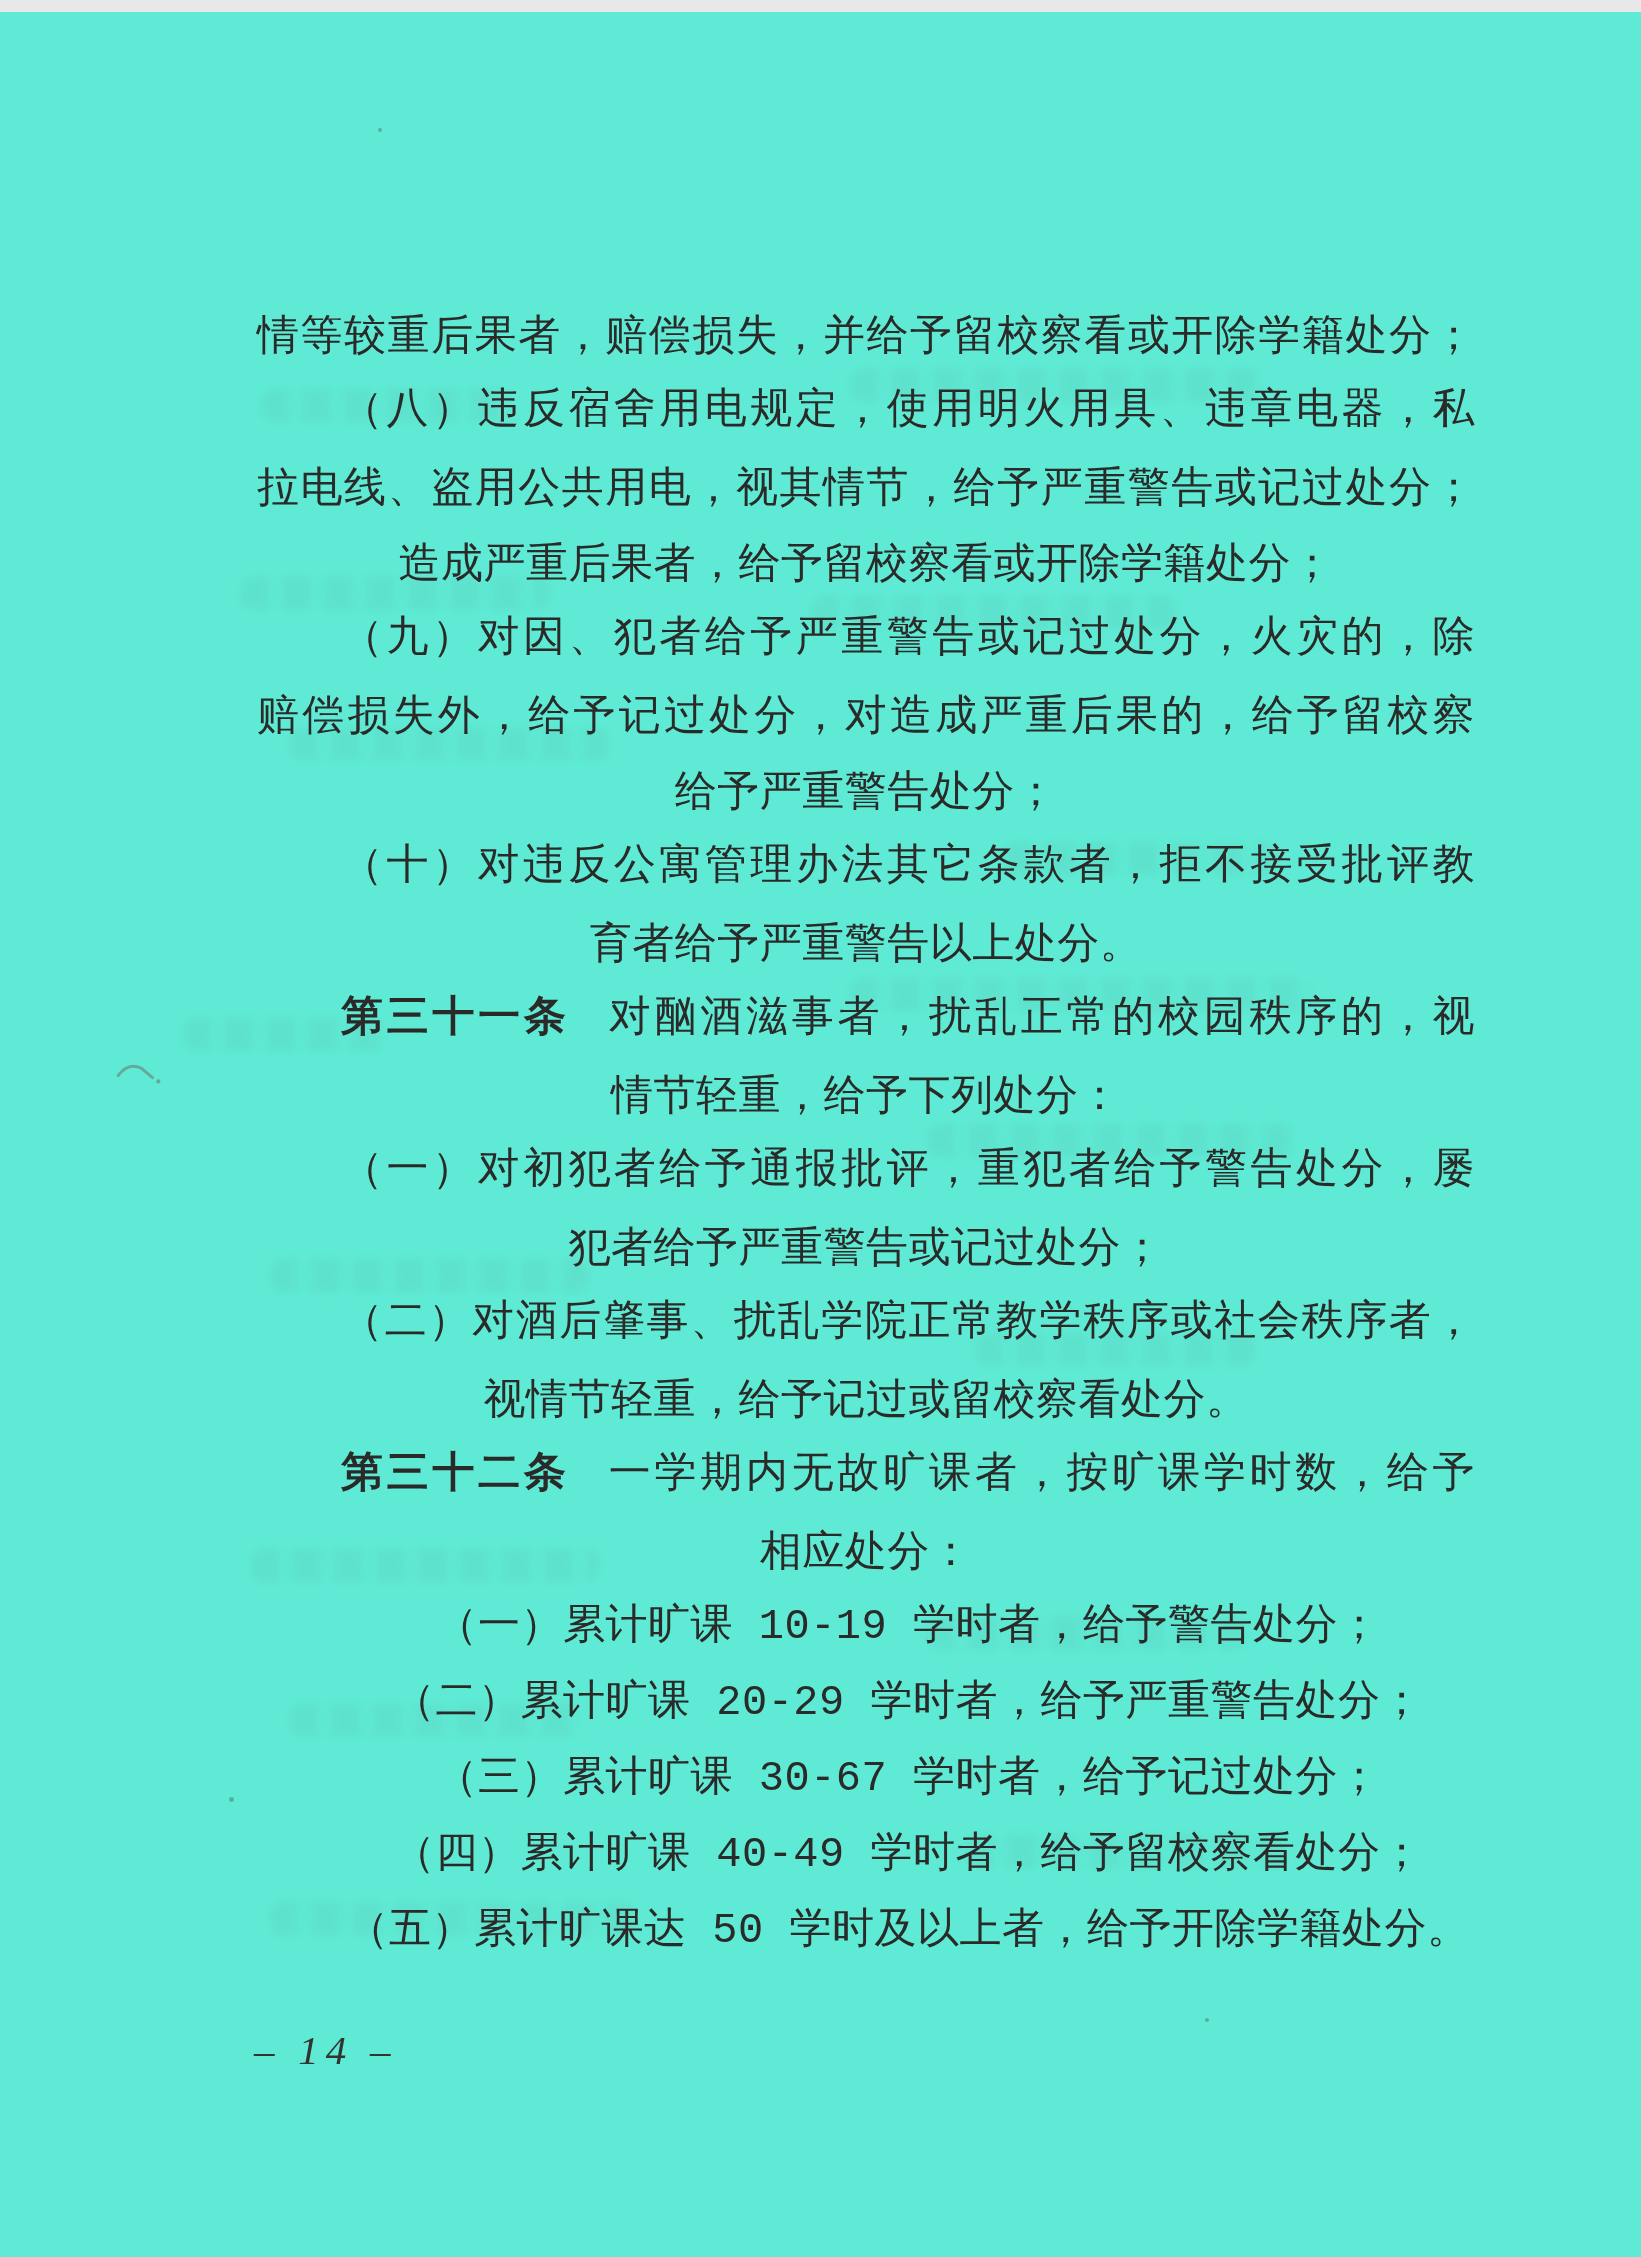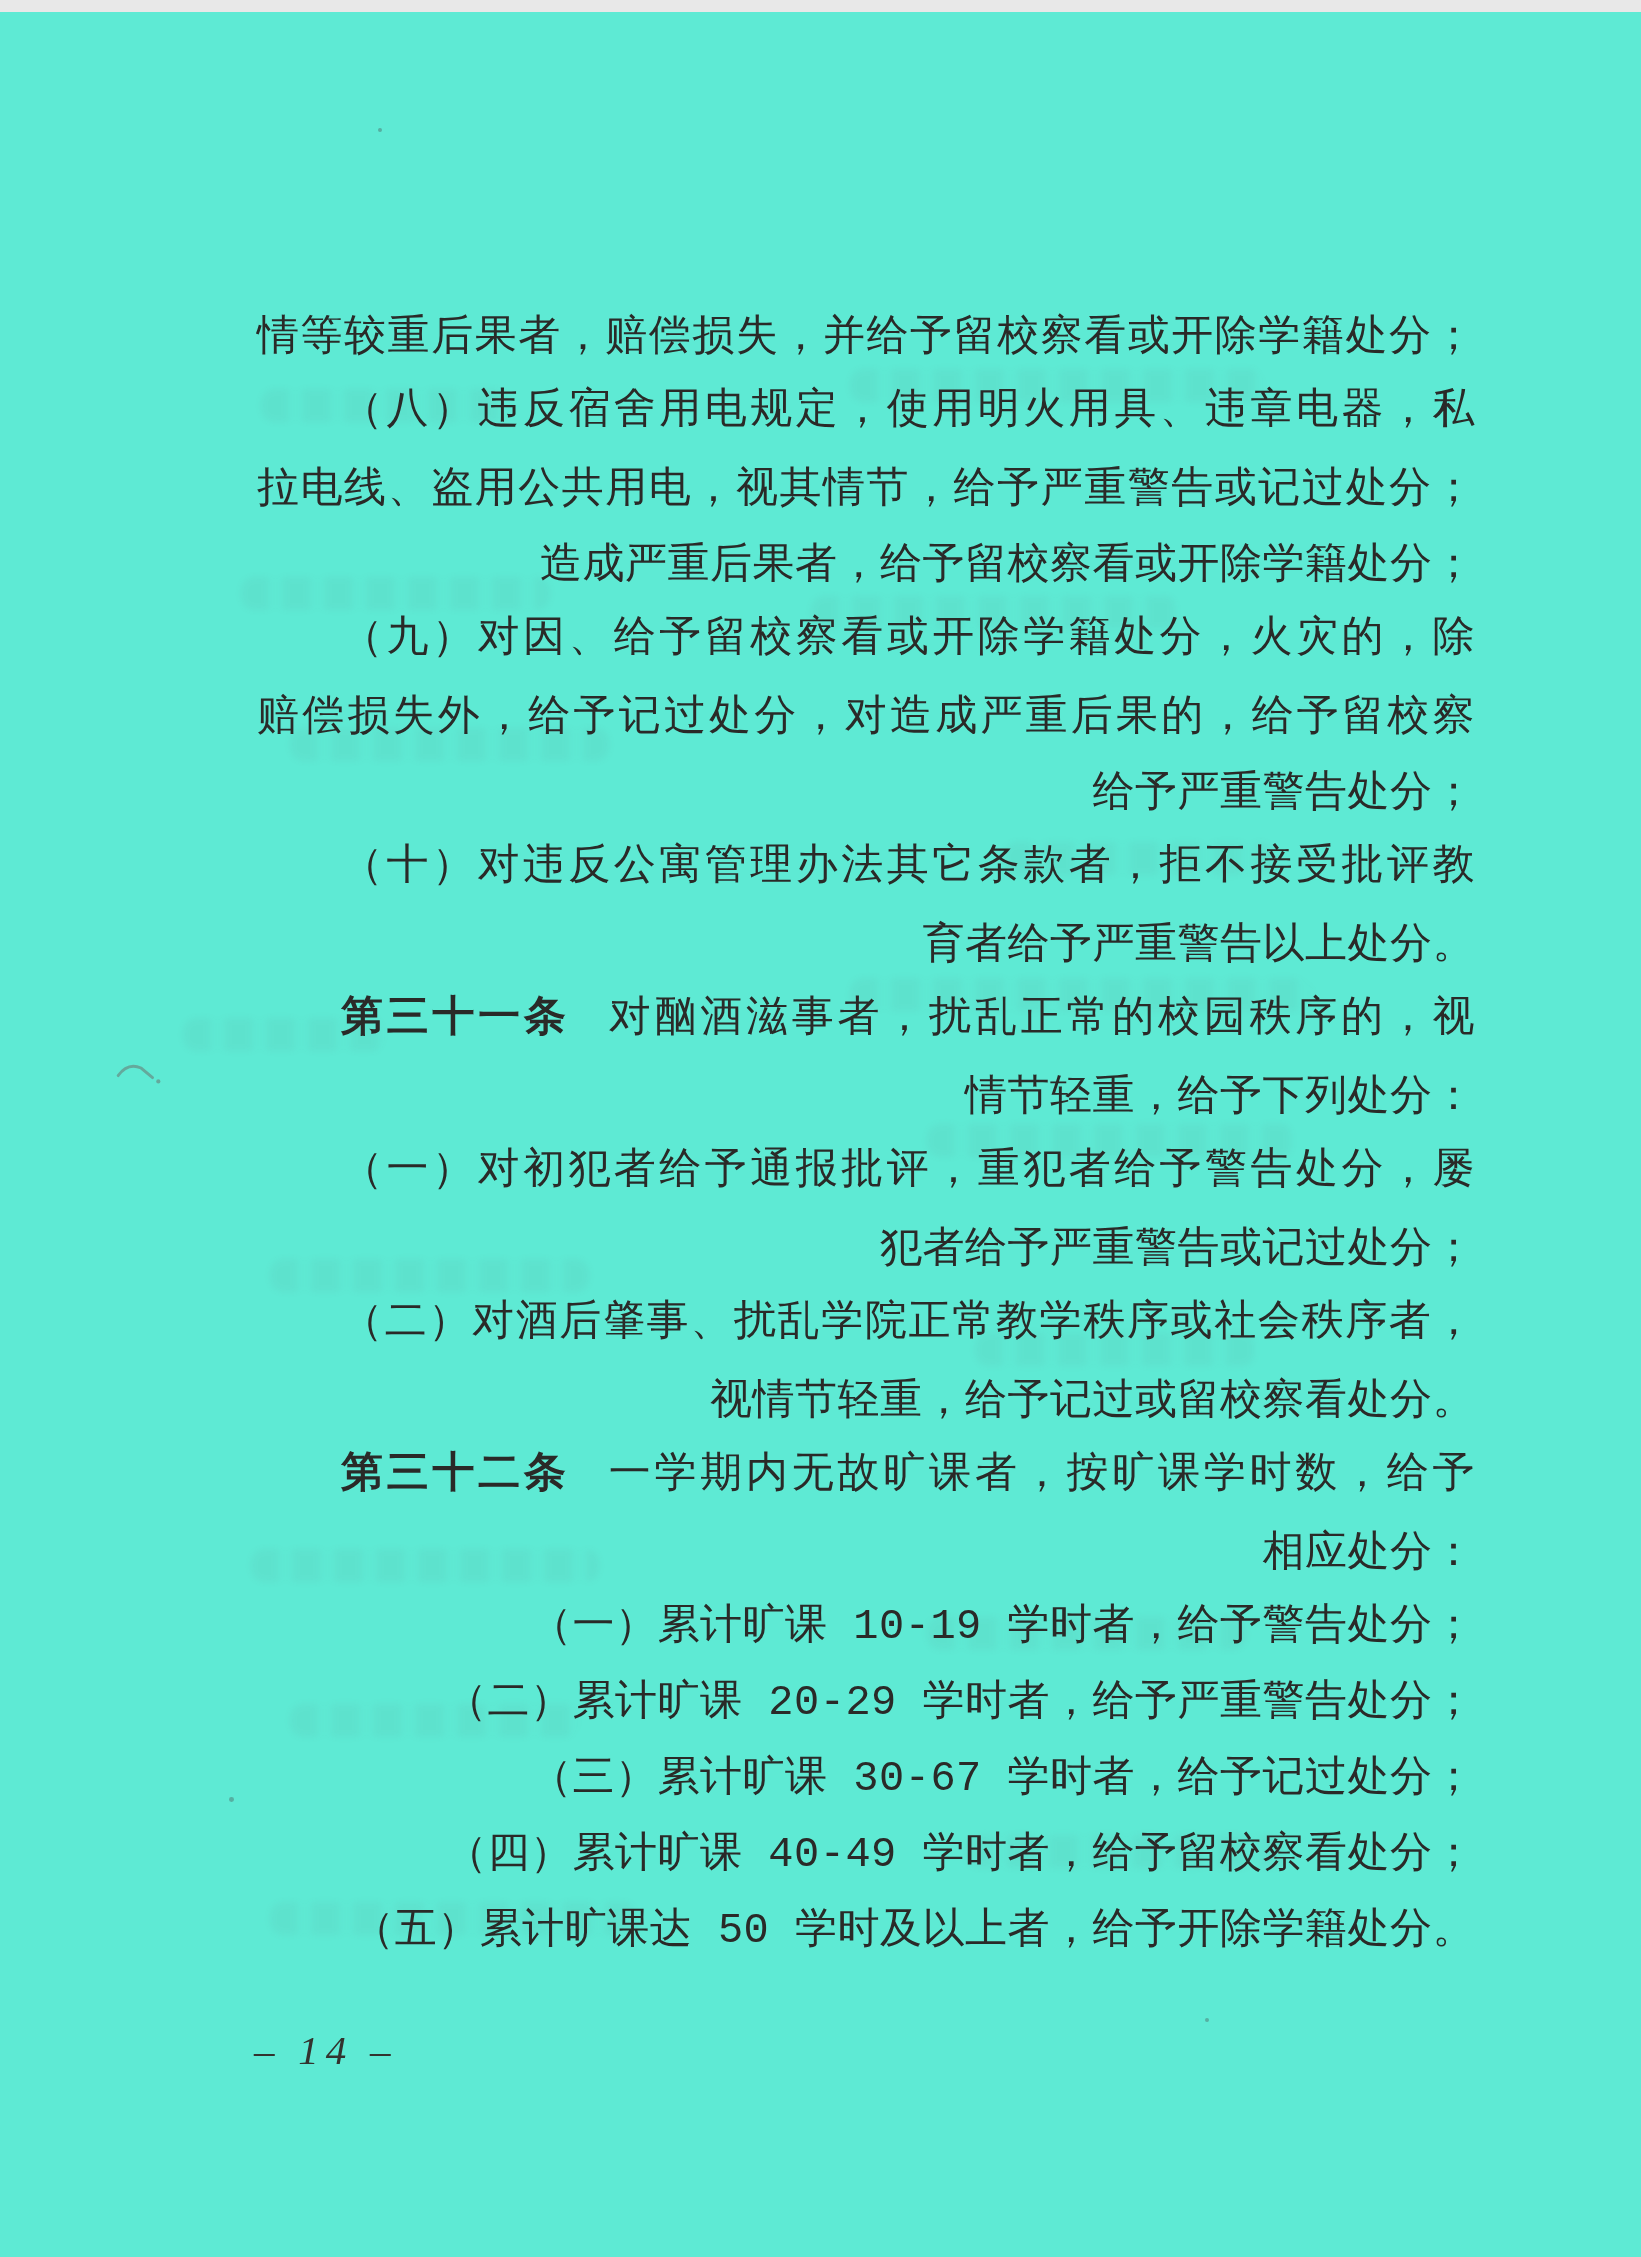--- a/index.html
+++ b/index.html
@@ -22,21 +22,21 @@
     position: absolute;
     left: 257px;
     top: 285px;
     width: 1218px;
     font-size: 42px;
     line-height: 76px;
     letter-spacing: 0.5px;
   }
   .line {
     white-space: nowrap;
-    text-align: right;
+    text-align: center;
   }
   .line.justify {
     white-space: normal;
     text-align: justify;
     text-align-last: justify;
     text-justify: inter-character;
   }
   .line.indent {
     text-indent: 2em;
     font-family: Liberation Mono, monospace;
@@ -115,21 +115,21 @@
 
   <div class="speckle" style="left:378px; top:116px; width:3.9px; height:3.9px;"></div>
   <div class="speckle" style="left:229px; top:1785px; width:4.8px; height:4.8px;"></div>
   <div class="speckle" style="left:1205px; top:2006px; width:3.9px; height:3.9px;"></div>
 
   <div class="text-block" id="text-block">
       <div class="line justify">情等较重后果者，赔偿损失，并给予留校察看或开除学籍处分；</div>
       <div class="line indent justify">（八）违反宿舍用电规定，使用明火用具、违章电器，私</div>
       <div class="line justify">拉电线、盗用公共用电，视其情节，给予严重警告或记过处分；</div>
       <div class="line">造成严重后果者，给予留校察看或开除学籍处分；</div>
-      <div class="line indent justify">（九）对因、给予留校察看或开除学籍处分，火灾的，除</div>
+      <div class="line indent justify">（九）对因、犯者给予严重警告或记过处分，火灾的，除</div>
       <div class="line justify">赔偿损失外，给予记过处分，对造成严重后果的，给予留校察</div>
       <div class="line">给予严重警告处分；</div>
       <div class="line indent justify">（十）对违反公寓管理办法其它条款者，拒不接受批评教</div>
       <div class="line">育者给予严重警告以上处分。</div>
       <div class="line indent justify"><span class="heading">第三十一条</span><span class="hgap"></span><span>对酗酒滋事者，扰乱正常的校园秩序的，视</span></div>
       <div class="line">情节轻重，给予下列处分：</div>
       <div class="line indent justify">（一）对初犯者给予通报批评，重犯者给予警告处分，屡</div>
       <div class="line">犯者给予严重警告或记过处分；</div>
       <div class="line indent justify">（二）对酒后肇事、扰乱学院正常教学秩序或社会秩序者，</div>
       <div class="line">视情节轻重，给予记过或留校察看处分。</div>

